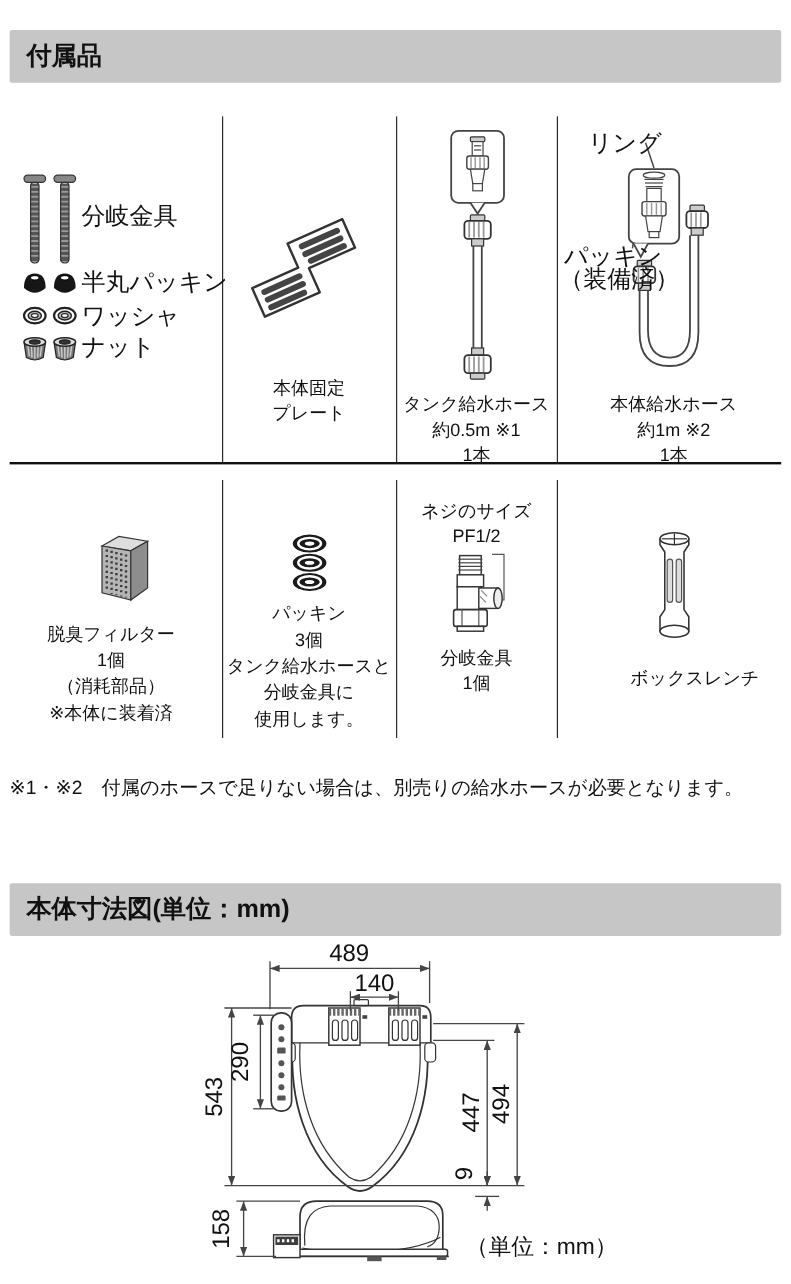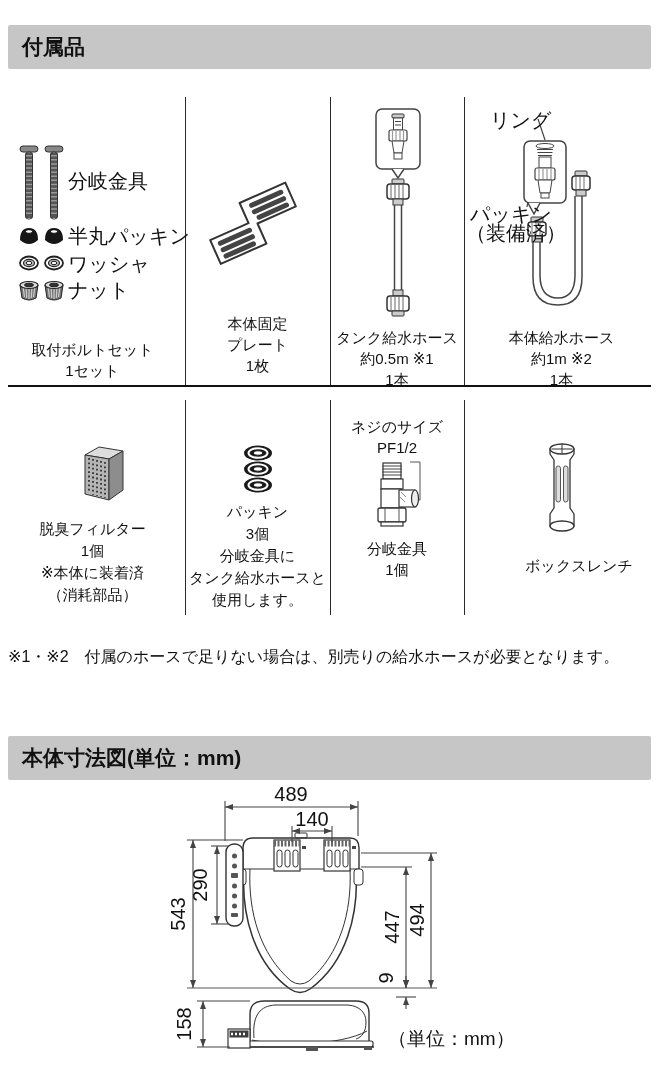--- a/index.html
+++ b/index.html
@@ -87,44 +87,39 @@
             <line x1="38" y1="7" x2="38" y2="20"></line>
             <line x1="41" y1="7" x2="40.3" y2="19"></line>
             <line x1="44" y1="7" x2="42.5" y2="18"></line>
           </g>
         <ellipse cx="38" cy="6" rx="9" ry="3.5" fill="#ddd" stroke-width="1.2"></ellipse>
         <ellipse cx="38" cy="6" rx="4.5" ry="1.8" fill="#333"></ellipse>
       </g>
     </svg>
     <div class="ilabel" style="left:68px;top:184px">ナット</div>
 
-    <div class="cap" style="top:242px">
-      <div>取付ボルトセット</div>
-      <div>1セット</div>
-    </div>
   </div>
 
   <div class="cell" style="left:185px;top:97px;width:145px;height:288px">
     <svg style="left:18px;top:85px" width="110" height="105" viewBox="0 0 110 105">
       <g transform="rotate(-24 55 50)">
         <path d="M8,38 L50,38 L50,16 L100,16 L100,42 L58,42 L58,64 L8,64 Z" fill="#fff" stroke="#333" stroke-width="2" stroke-linejoin="round"></path>
         <g stroke="#444" stroke-width="5" stroke-linecap="round">
           <line x1="16" y1="45" x2="48" y2="45"></line>
             <line x1="16" y1="52" x2="48" y2="52"></line>
             <line x1="16" y1="59" x2="46" y2="59"></line>
           <line x1="60" y1="23" x2="92" y2="23"></line>
             <line x1="60" y1="30" x2="92" y2="30"></line>
             <line x1="62" y1="37" x2="92" y2="37"></line>
         </g>
       </g>
     </svg>
     <div class="cap" style="top:216px">
       <div>本体固定</div>
       <div>プレート</div>
-      <div>1枚</div>
     </div>
   </div>
 
   <div class="cell" style="left:330px;top:97px;width:134px;height:288px">
     <svg style="left:38px;top:10px" width="60" height="215" viewBox="0 0 60 215">
       <g stroke="#444" fill="#fff">
         <rect x="8" y="2" width="44" height="60" rx="6" stroke-width="1.5"></rect>
         <rect x="24" y="7" width="12" height="4" rx="1" fill="#ccc" stroke="#333" stroke-width="1"></rect>
         <rect x="25.5" y="11" width="9" height="12" stroke-width="1"></rect>
         <line x1="27" y1="14.5" x2="33" y2="14.5" stroke-width="1"></line>
@@ -228,44 +223,44 @@
         <line x1="9" y1="18" x2="9" y2="53"></line>
           <line x1="13" y1="19" x2="13" y2="55"></line>
         <line x1="17" y1="20" x2="17" y2="56"></line>
           <line x1="21" y1="21" x2="21" y2="57"></line>
         <line x1="25" y1="22" x2="25" y2="58"></line>
       </g>
     </svg>
     <div class="cap" style="top:120px;line-height:22px">
       <div>脱臭フィルター</div>
       <div>1個</div>
+      <div>（消耗部品）</div>
       <div>※本体に装着済</div>
-      <div>（消耗部品）</div>
     </div>
   </div>
 
   <div class="cell" style="left:185px;top:398px;width:145px;height:217px">
     <svg style="left:55px;top:45px" width="36" height="52" viewBox="0 0 36 52">
       <g>
         <ellipse cx="18" cy="10" rx="14" ry="7.5" fill="#1a1a1a"></ellipse>
         <ellipse cx="18" cy="10" rx="9.5" ry="4.8" fill="none" stroke="#fff" stroke-width="2"></ellipse>
         <ellipse cx="18" cy="10" rx="4.5" ry="2.2" fill="#fff" stroke="#1a1a1a"></ellipse>
         <ellipse cx="18" cy="26" rx="14" ry="7.5" fill="#1a1a1a"></ellipse>
         <ellipse cx="18" cy="26" rx="9.5" ry="4.8" fill="none" stroke="#fff" stroke-width="2"></ellipse>
         <ellipse cx="18" cy="26" rx="4.5" ry="2.2" fill="#fff" stroke="#1a1a1a"></ellipse>
         <ellipse cx="18" cy="42" rx="14" ry="7.5" fill="#1a1a1a"></ellipse>
         <ellipse cx="18" cy="42" rx="9.5" ry="4.8" fill="none" stroke="#fff" stroke-width="2"></ellipse>
         <ellipse cx="18" cy="42" rx="4.5" ry="2.2" fill="#fff" stroke="#1a1a1a"></ellipse>
       </g>
     </svg>
     <div class="cap" style="top:103px;line-height:22px">
       <div>パッキン</div>
       <div>3個</div>
+      <div>タンク給水ホースと</div>
       <div>分岐金具に</div>
-      <div>タンク給水ホースと</div>
       <div>使用します。</div>
     </div>
   </div>
 
   <div class="cell" style="left:330px;top:398px;width:134px;height:217px">
     <div class="cap" style="top:18px">
       <div>ネジのサイズ</div>
       <div>PF1/2</div>
     </div>
     <svg style="left:36px;top:62px" width="64" height="72" viewBox="0 0 64 72">

